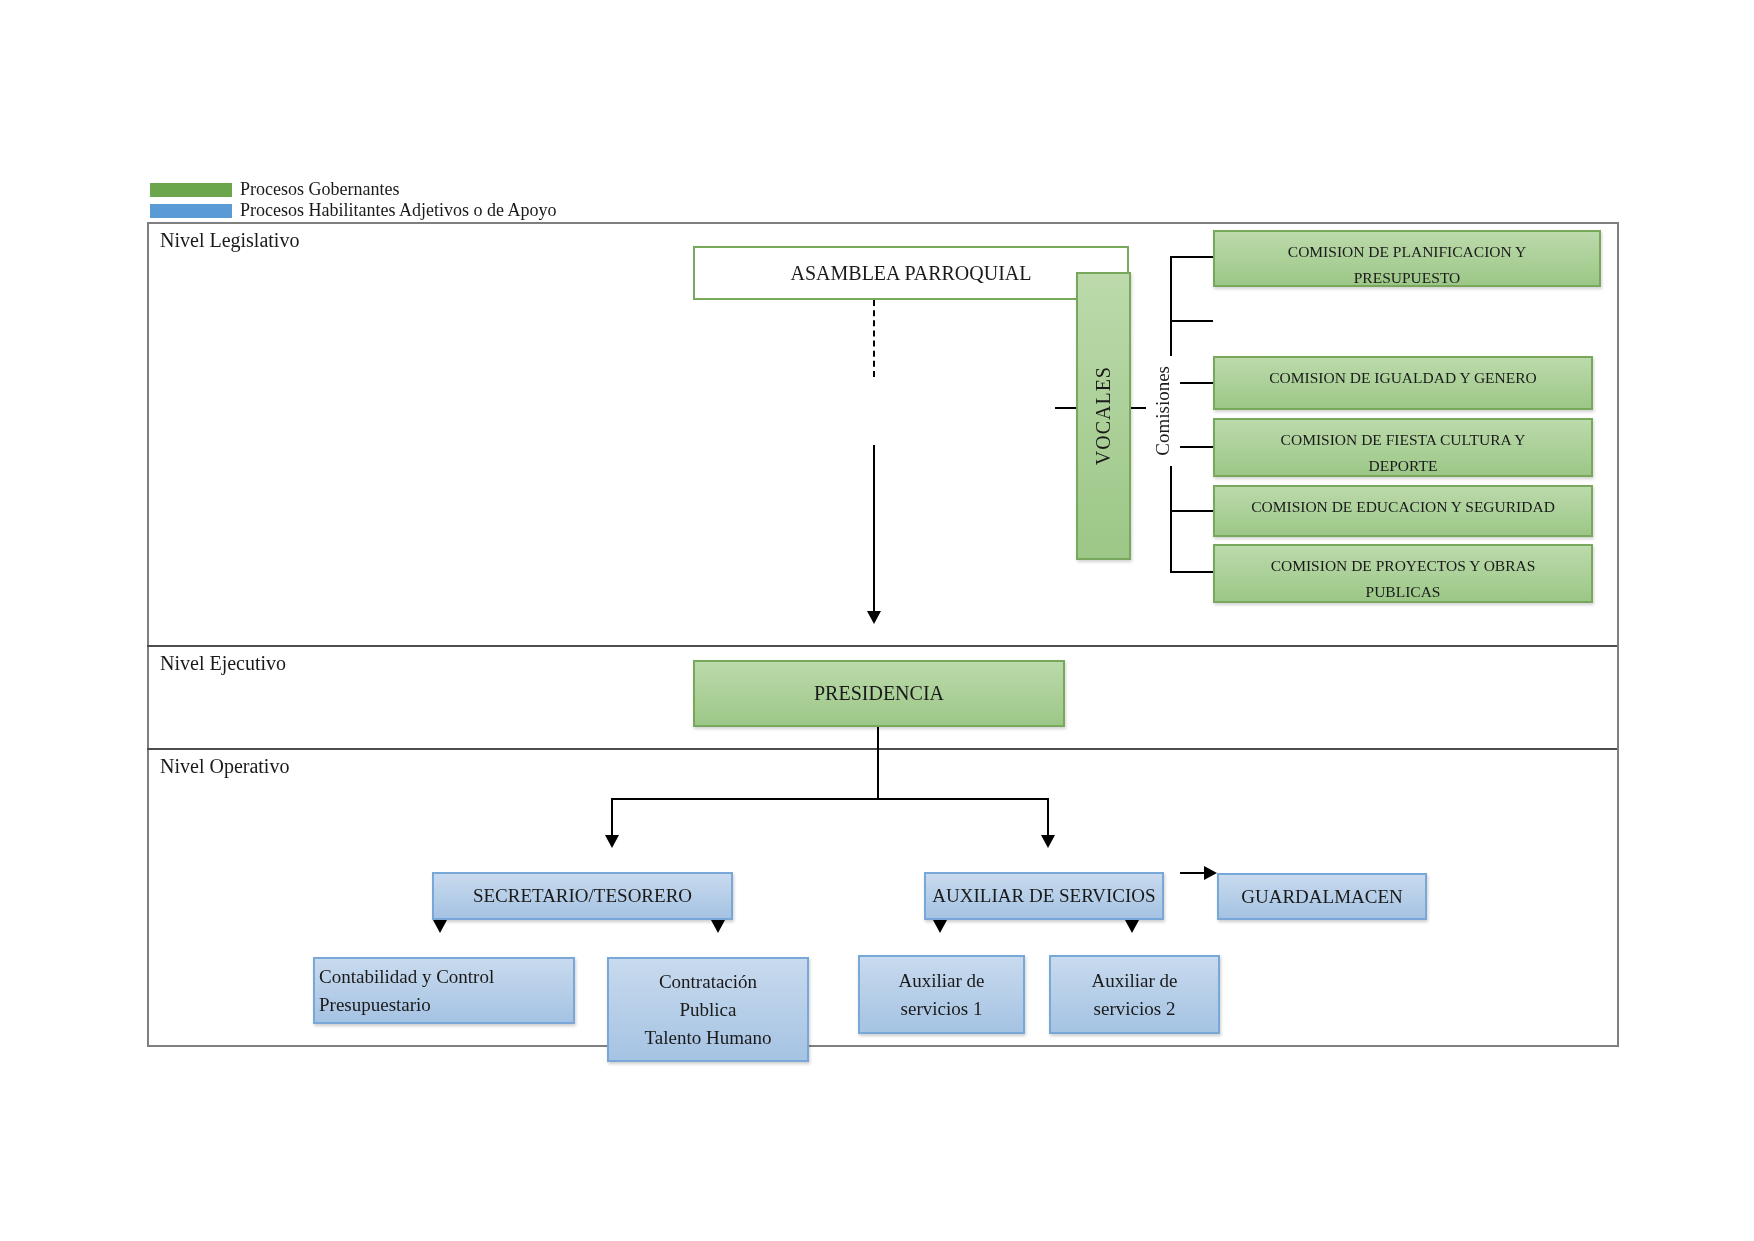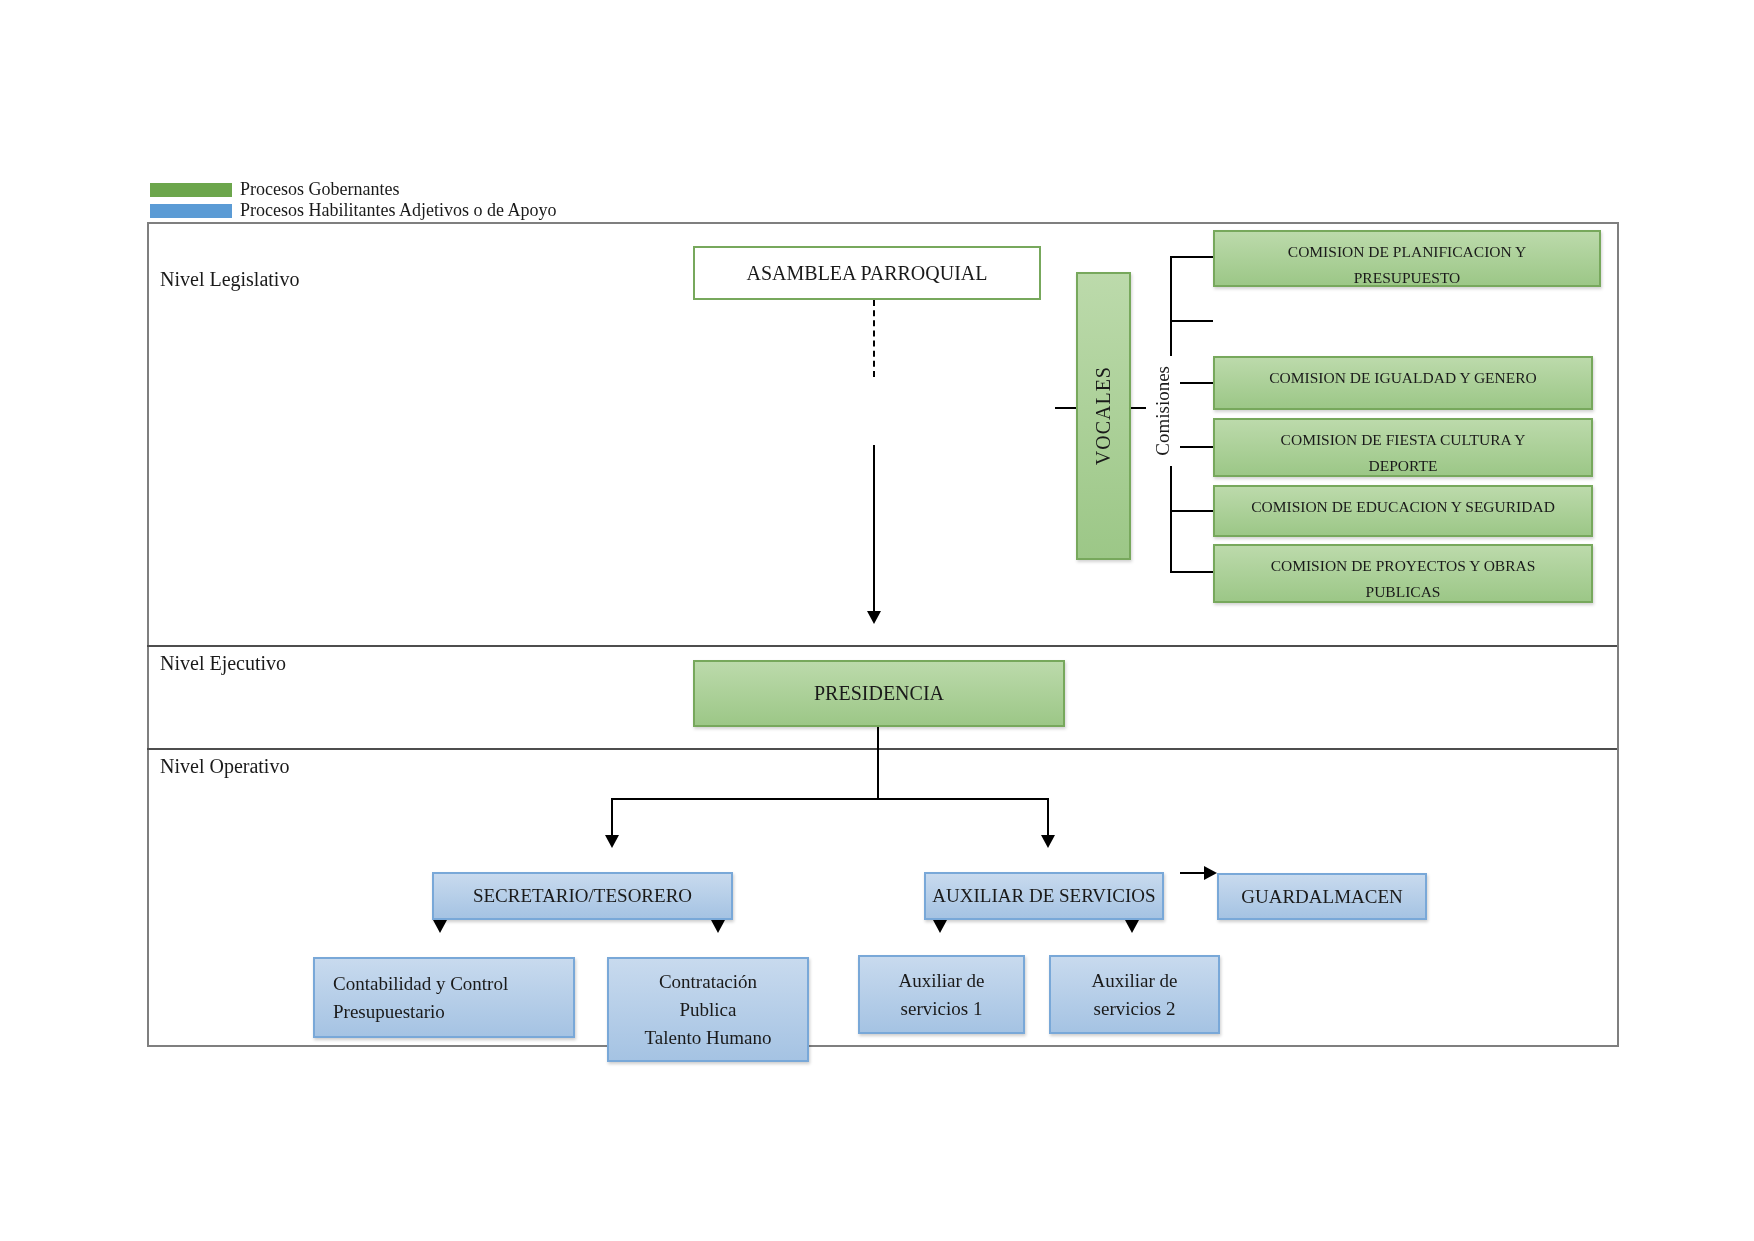--- a/index.html
+++ b/index.html
@@ -49,25 +49,25 @@
 <div class="canvas">
 
   <div class="sw" style="left:150px;top:183px;background:#6CA64C;"></div>
   <div class="legend-label" style="left:240px;top:179px;">Procesos Gobernantes</div>
   <div class="sw" style="left:150px;top:204px;background:#5B9BD5;"></div>
   <div class="legend-label" style="left:240px;top:200px;">Procesos Habilitantes Adjetivos o de Apoyo</div>
 
   <div class="outer"></div>
   <div class="divider" style="top:645px;"></div>
   <div class="divider" style="top:748px;"></div>
-  <div class="section-label" style="left:160px;top:228px;margin-top:39px;">Nivel Legislativo</div>
+  <div class="section-label" style="left:160px;top:228px;">Nivel Legislativo</div>
   <div class="section-label" style="left:160px;top:651px;">Nivel Ejecutivo</div>
   <div class="section-label" style="left:160px;top:754px;">Nivel Operativo</div>
 
-  <div class="wbox big" style="left:693px;top:246px;width:348px;height:54px;">ASAMBLEA PARROQUIAL</div>
+  <div class="wbox big" style="left:693px;top:246px;width:436px;height:54px;">ASAMBLEA PARROQUIAL</div>
   <div class="dash" style="left:873px;top:300px;height:77px;"></div>
 
   <div class="hline" style="left:1055px;top:407px;width:21px;"></div>
   <div class="gbox" style="left:1076px;top:272px;width:55px;height:288px;">
     <span class="vtext">VOCALES</span>
   </div>
   <div class="hline" style="left:1131px;top:407px;width:24px;"></div>
 
   <div class="vline" style="left:1170px;top:257px;height:316px;"></div>
   <div class="hline" style="left:1170px;top:256px;width:43px;"></div>
@@ -114,21 +114,21 @@
   <div class="vline" style="left:717px;top:913px;height:9px;"></div>
   <div class="arr-down" style="left:711px;top:920px;"></div>
 
   <div class="vline" style="left:1028px;top:898px;height:17px;"></div>
   <div class="hline" style="left:939px;top:913px;width:194px;"></div>
   <div class="vline" style="left:939px;top:913px;height:9px;"></div>
   <div class="arr-down" style="left:933px;top:920px;"></div>
   <div class="vline" style="left:1131px;top:913px;height:9px;"></div>
   <div class="arr-down" style="left:1125px;top:920px;"></div>
 
-  <div class="bbox mid pre" style="left:313px;top:935px;width:262px;height:81px;justify-content:flex-start;text-align:left;padding-left:18px;line-height:28px;">Contabilidad y Control
+  <div class="bbox mid pre" style="left:313px;top:935px;width:262px;height:67px;justify-content:flex-start;text-align:left;padding-left:4px;line-height:28px;">Contabilidad y Control
 Presupuestario</div>
   <div class="bbox mid pre" style="left:607px;top:935px;width:202px;height:105px;line-height:28px;">Contratación
 Publica
 Talento Humano</div>
   <div class="bbox mid pre" style="left:858px;top:933px;width:167px;height:79px;line-height:28px;">Auxiliar de
 servicios 1</div>
   <div class="bbox mid pre" style="left:1049px;top:933px;width:171px;height:79px;line-height:28px;">Auxiliar de
 servicios 2</div>
 
 </div>

